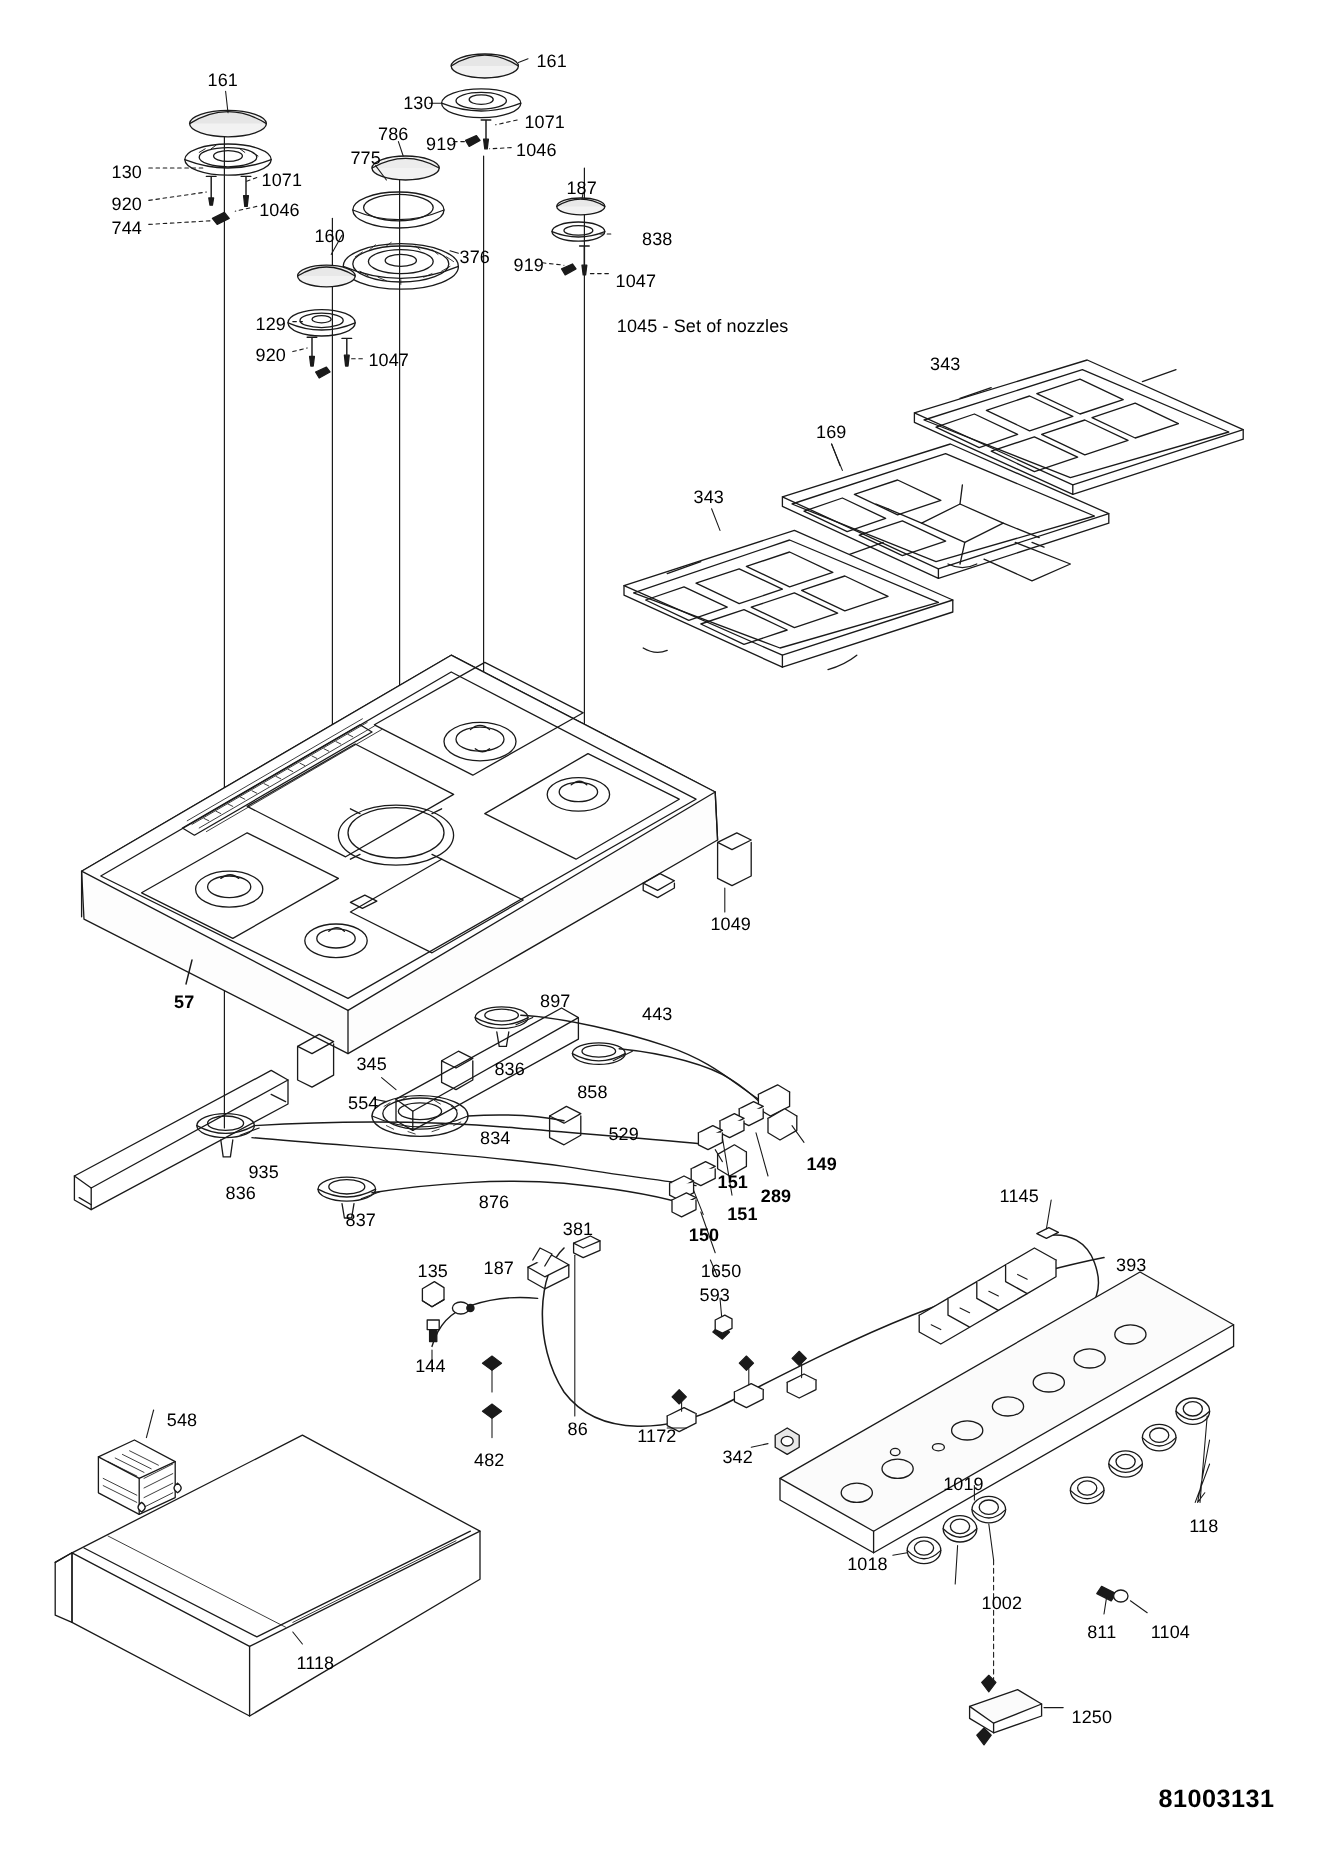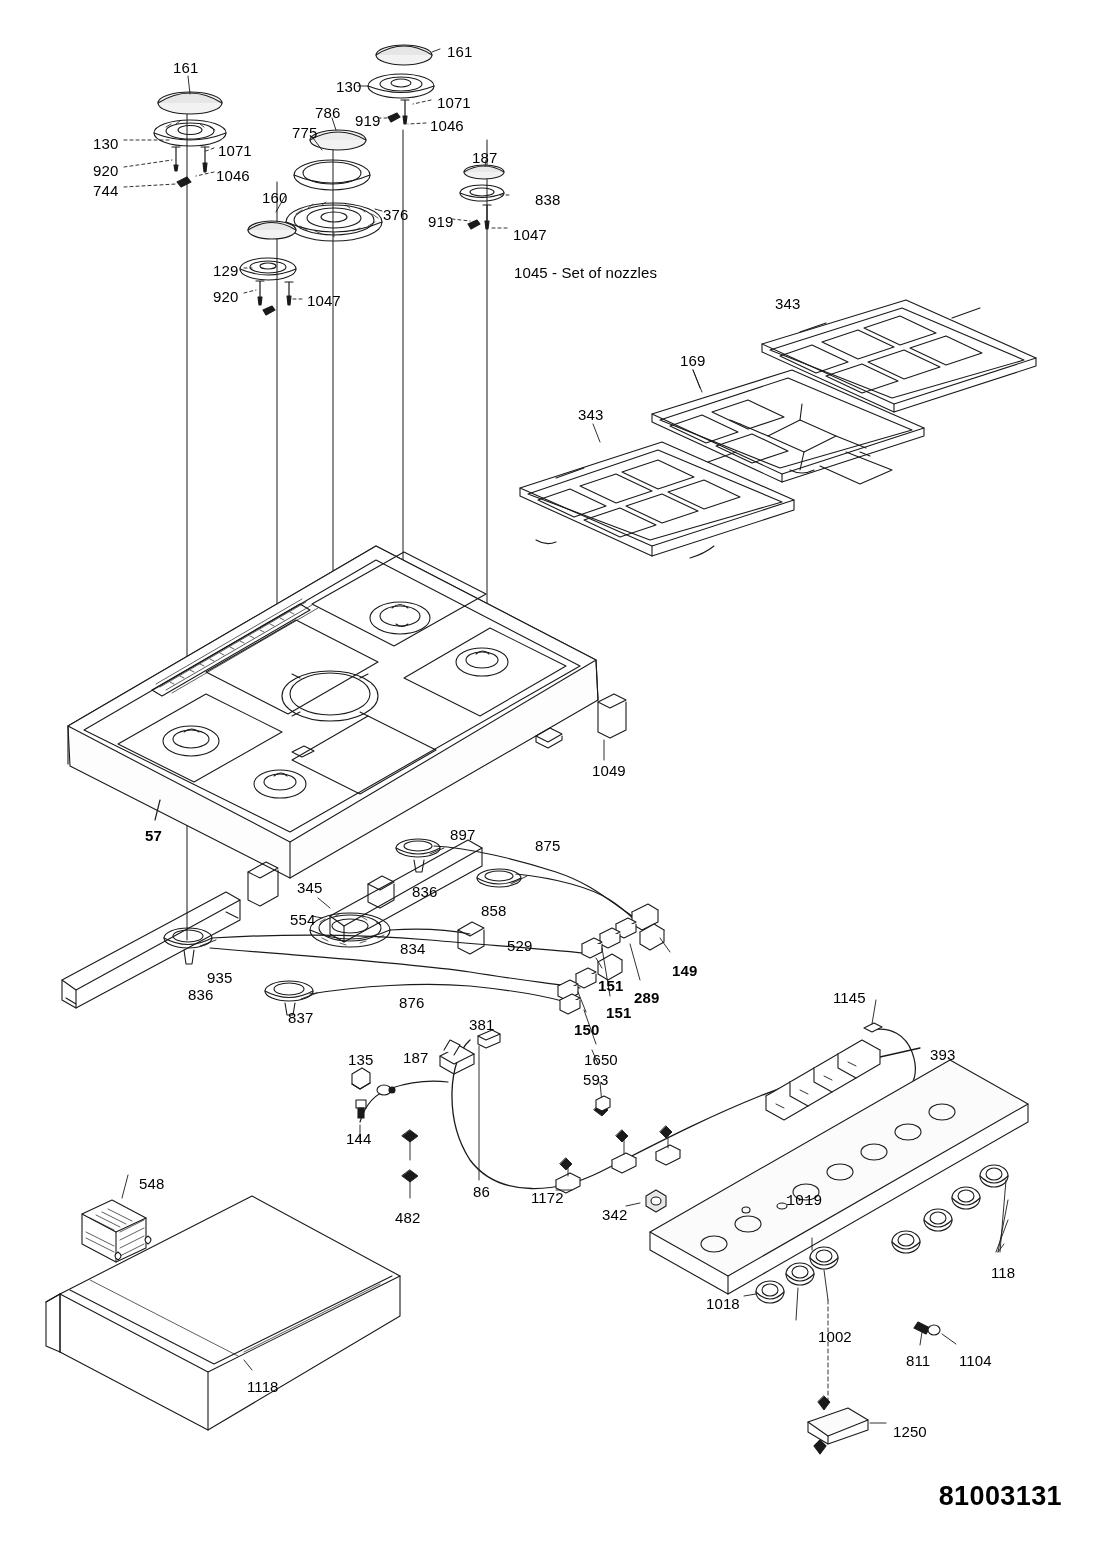--- a/index.html
+++ b/index.html
@@ -26,21 +26,21 @@
     white-space: nowrap;
     letter-spacing: 0.1px;
   }
   .lbl.bold {
     font-weight: bold;
   }
   .docnum {
     position: absolute;
     right: 38px;
     bottom: 44px;
-    font-size: 27px;
+    font-size: 21px;
     font-weight: bold;
     letter-spacing: 0.4px;
   }
   #artwork {
     position: absolute;
     left: 0;
     top: 0;
     width: 1100px;
     height: 1556px;
     pointer-events: none;
@@ -528,21 +528,21 @@
       <div class="lbl" style="left: 513px; top: 227px;">1047</div>
       <div class="lbl" style="left: 213px; top: 263px;">129</div>
       <div class="lbl" style="left: 514px; top: 265px;">1045 - Set of nozzles</div>
       <div class="lbl" style="left: 213px; top: 289px;">920</div>
       <div class="lbl" style="left: 307px; top: 293px;">1047</div>
       <div class="lbl" style="left: 775px; top: 296px;">343</div>
       <div class="lbl" style="left: 680px; top: 353px;">169</div>
       <div class="lbl" style="left: 578px; top: 407px;">343</div>
       <div class="lbl" style="left: 592px; top: 763px;">1049</div>
       <div class="lbl" style="left: 450px; top: 827px;">897</div>
-      <div class="lbl" style="left: 535px; top: 838px;">875</div>
+      <div class="lbl" style="left: 535px; top: 838px;">443</div>
       <div class="lbl bold" style="left: 145px; top: 828px;">57</div>
       <div class="lbl" style="left: 412px; top: 884px;">836</div>
       <div class="lbl" style="left: 297px; top: 880px;">345</div>
       <div class="lbl" style="left: 481px; top: 903px;">858</div>
       <div class="lbl" style="left: 290px; top: 912px;">554</div>
       <div class="lbl" style="left: 400px; top: 941px;">834</div>
       <div class="lbl" style="left: 507px; top: 938px;">529</div>
       <div class="lbl bold" style="left: 672px; top: 963px;">149</div>
       <div class="lbl" style="left: 207px; top: 970px;">935</div>
       <div class="lbl bold" style="left: 598px; top: 978px;">151</div>
@@ -558,21 +558,21 @@
       <div class="lbl" style="left: 348px; top: 1052px;">135</div>
       <div class="lbl" style="left: 403px; top: 1050px;">187</div>
       <div class="lbl" style="left: 584px; top: 1052px;">1650</div>
       <div class="lbl" style="left: 583px; top: 1072px;">593</div>
       <div class="lbl" style="left: 346px; top: 1131px;">144</div>
       <div class="lbl" style="left: 473px; top: 1184px;">86</div>
       <div class="lbl" style="left: 531px; top: 1190px;">1172</div>
       <div class="lbl" style="left: 395px; top: 1210px;">482</div>
       <div class="lbl" style="left: 602px; top: 1207px;">342</div>
       <div class="lbl" style="left: 103px; top: 1176px; margin-left: 36px;">548</div>
-      <div class="lbl" style="left: 786px; top: 1194px; font-family: Liberation Mono, monospace;">1019</div>
+      <div class="lbl" style="left: 786px; top: 1230px;">1019</div>
       <div class="lbl" style="left: 991px; top: 1265px;">118</div>
       <div class="lbl" style="left: 706px; top: 1296px;">1018</div>
       <div class="lbl" style="left: 774px; top: 1329px; margin-left: 44px;">1002</div>
       <div class="lbl" style="left: 906px; top: 1353px;">811</div>
       <div class="lbl" style="left: 959px; top: 1353px;">1104</div>
       <div class="lbl" style="left: 247px; top: 1379px;">1118</div>
       <div class="lbl" style="left: 893px; top: 1424px;">1250</div>
     </div>
 
   <div class="docnum">81003131</div>

